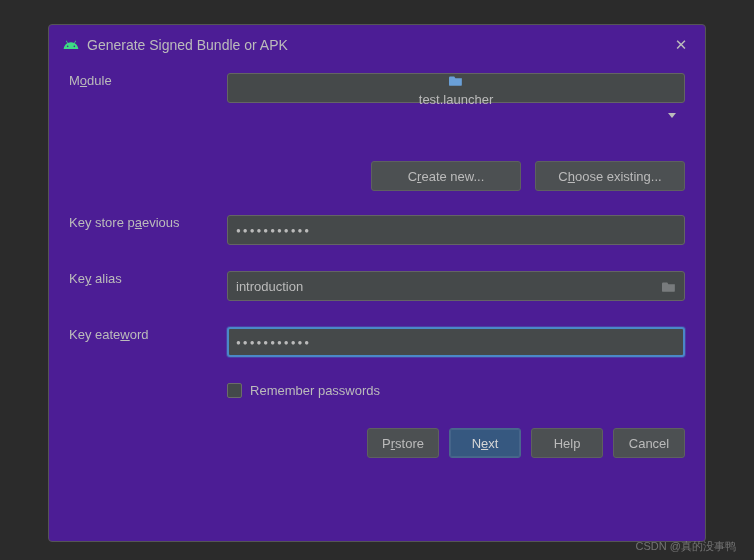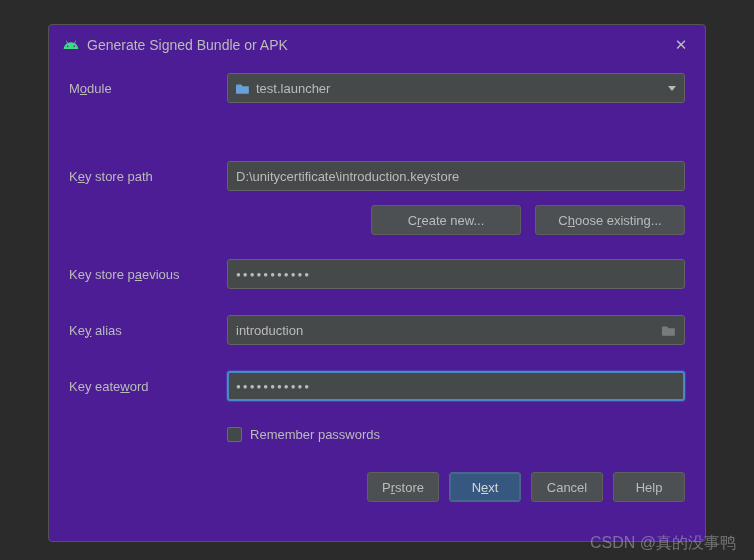--- a/index.html
+++ b/index.html
@@ -38,21 +38,20 @@
   height: 20px;
   display: flex;
   align-items: center;
   justify-content: center;
 }
 .body {
   padding: 4px 20px 14px 20px;
 }
 .row {
   display: flex;
-  align-items: center;
   margin-bottom: 26px;
 }
 .row.tall-gap { margin-bottom: 58px; }
 .row.short-gap { margin-bottom: 14px; }
 .lbl {
   width: 158px;
   color: #bbbbbb;
 }
 .lbl .ul { text-decoration: underline; }
 .field {
@@ -61,21 +60,21 @@
   background: #45494a;
   border: 1px solid #646464;
   border-radius: 3px;
   color: #bbbbbb;
   padding: 0 8px;
   display: flex;
   align-items: center;
   gap: 6px;
   position: relative;
 }
-.field.select { cursor: default; }
+.field.select { cursor: default; flex-direction: column; }
 .field .chev {
   margin-left: auto;
   width: 0; height: 0;
   border-left: 4px solid transparent;
   border-right: 4px solid transparent;
   border-top: 5px solid #bbbbbb;
 }
 .field.focus {
   border: 2px solid #4a88c7;
   padding: 0 7px;
@@ -132,21 +131,21 @@
   width: 15px; height: 15px;
   background: #43494a;
   border: 1px solid #6b6b6b;
   border-radius: 2px;
 }
 .watermark {
   position: absolute;
   bottom: 6px;
   right: 18px;
   color: rgba(200,200,200,0.45);
-  font-size: 16px;
+  font-size: 11px;
   pointer-events: none;
 }
 .footer-btns {
   display: flex;
   gap: 10px;
   justify-content: flex-end;
 }
 </style>
 </head>
 <body>
@@ -170,26 +169,20 @@
         <span class="folder-icon">
           <svg viewBox="0 0 24 20">
               <path fill="#6aa0d8" d="M2 4h7l2 3h11v11a2 2 0 0 1-2 2H2a2 2 0 0 1-2-2V6a2 2 0 0 1 2-2z"></path>
             </svg>
         </span>
         <span>test.launcher</span>
         <span class="chev"></span>
       </div>
     </div>
 
-    <div class="row short-gap">
-      <div class="lbl"><span>K</span><span class="ul">e</span><span>y store path</span></div>
-      <div class="field">
-        <span>D:\unitycertificate\introduction.keystore</span>
-      </div>
-    </div>
 
     <div class="btnrow">
       <div class="btn wide">
           <span>C</span>
           <span class="ul">r</span>
           <span>eate new...</span>
         </div>
       <div class="btn wide">
           <span>C</span>
           <span class="ul">h</span>
@@ -232,19 +225,19 @@
       <div class="btn">
           <span>P</span>
           <span class="ul">r</span>
           <span>store</span>
         </div>
       <div class="btn primary">
           <span>N</span>
           <span class="ul">e</span>
           <span>xt</span>
         </div>
+      <div class="btn">Help</div>
       <div class="btn">Cancel</div>
-      <div class="btn">Help</div>
     </div>
   </div>
 </div>
 
 <div class="watermark">CSDN @真的没事鸭</div>
 
 </body></html>

